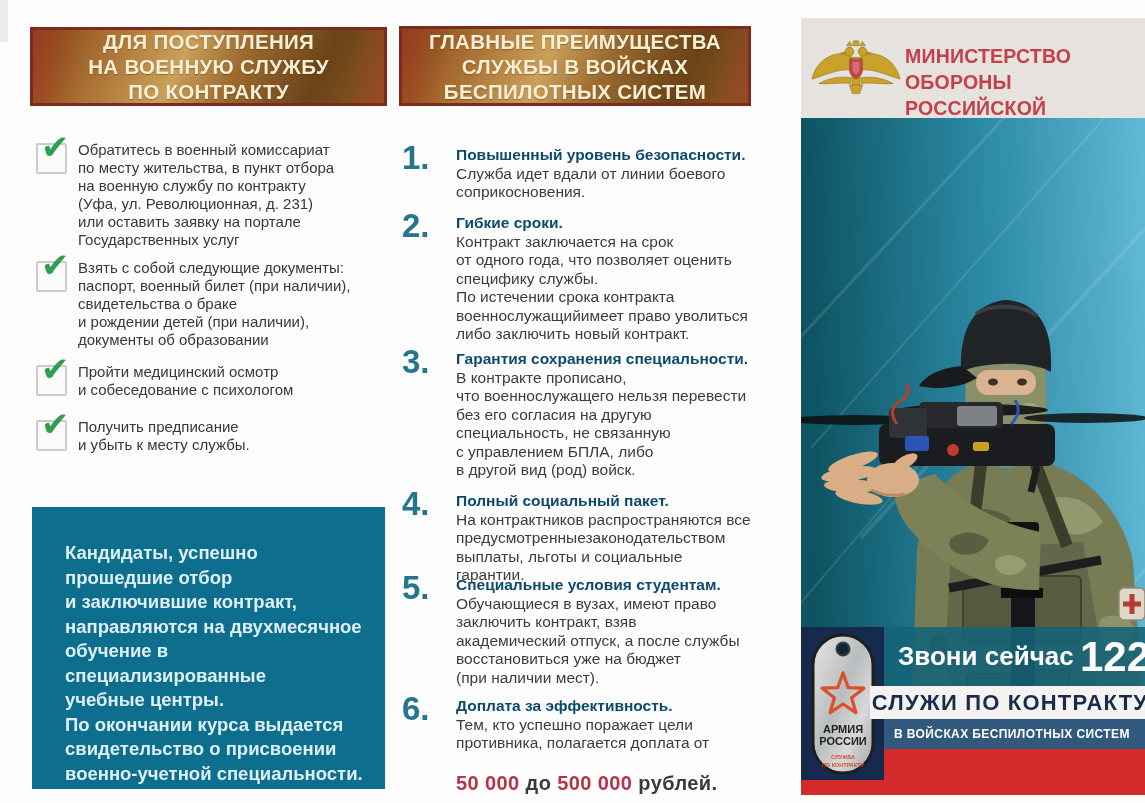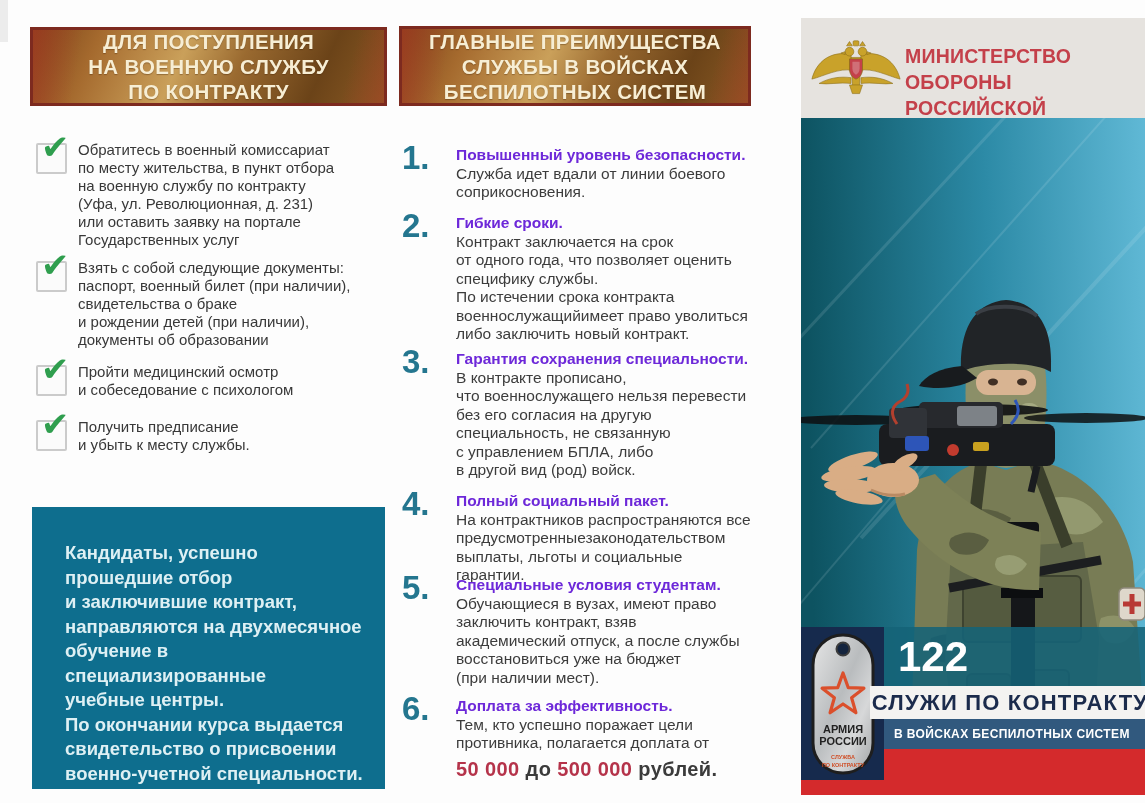--- a/index.html
+++ b/index.html
@@ -45,23 +45,23 @@
     font-weight:700;font-size:18.5px;line-height:24.5px;color:#def0f4;
     white-space:pre-line;
   }
   
   .benefit{position:absolute;left:402px;width:352px;}
   .b-num{
     position:absolute;left:0;top:-7px;width:48px;
     font-weight:700;font-size:33px;color:#24768f;
   }
   .b-text{margin-left:54px;width:298px;}
-  .b-title{display:block;font-weight:700;font-size:15.5px;line-height:18.5px;color:#6d28d9;}
+  .b-title{display:block;font-weight:700;font-size:15.5px;line-height:18.5px;color:#0c4a6e;}
   .b-body{display:block;white-space:pre-line;font-size:15.5px;line-height:18.5px;color:#3c3c3c;}
-  .payline{margin-top:5px;font-weight:700;font-size:20px;color:#3b3b3b;letter-spacing:.4px;}
+  .payline{margin-top:19px;font-weight:700;font-size:20px;color:#3b3b3b;letter-spacing:.4px;}
   .amount{color:#b5334a;}
   
   .r-panel{left:757px;top:18px;width:363px;height:777px;background:#e6e3df;overflow:hidden;margin-left:44px;}
   .r-header{position:absolute;left:0;top:0;width:100%;height:100px;background:#e6e3df;}
   .emblem{position:absolute;left:8px;top:20px;width:94px;height:62px;}
   .ministry{
     position:absolute;left:104px;top:25px;width:252px;
     font-weight:700;font-size:19.5px;line-height:26px;color:#c4404a;
     white-space:pre-line;letter-spacing:.2px;
   }
@@ -350,20 +350,21 @@
         <circle cx="35" cy="20" r="6.5" fill="#14243e" stroke="#3c3c3c" stroke-width="2"></circle>
         <polygon points="35,44 40.3,58.7 55.9,59.2 43.6,68.8 47.9,83.8 35,75 22.1,83.8 26.4,68.8 14.1,59.2 29.7,58.7" fill="none" stroke="#db4f2b" stroke-width="3.2" stroke-linejoin="round"></polygon>
         <text x="35" y="104" text-anchor="middle" font-size="11" font-weight="bold" fill="#222222">АРМИЯ</text>
         <text x="35" y="116" text-anchor="middle" font-size="11" font-weight="bold" fill="#222222">РОССИИ</text>
         <text x="35" y="130" text-anchor="middle" font-size="5.5" font-weight="bold" fill="#cf4f28">СЛУЖБА</text>
         <text x="35" y="138" text-anchor="middle" font-size="5.5" font-weight="bold" fill="#cf4f28">ПО КОНТРАКТУ</text>
       </svg>
     </div>
 
     <div class="band-call">
+      <span class="call-label">Звони сейчас</span>
       <span class="call-phone">122</span>
     </div>
     <div class="band-white">СЛУЖИ ПО КОНТРАКТУ</div>
     <div class="band-blue">В ВОЙСКАХ БЕСПИЛОТНЫХ СИСТЕМ</div>
 
   </div>
 
 </div>
 
 </body></html>

